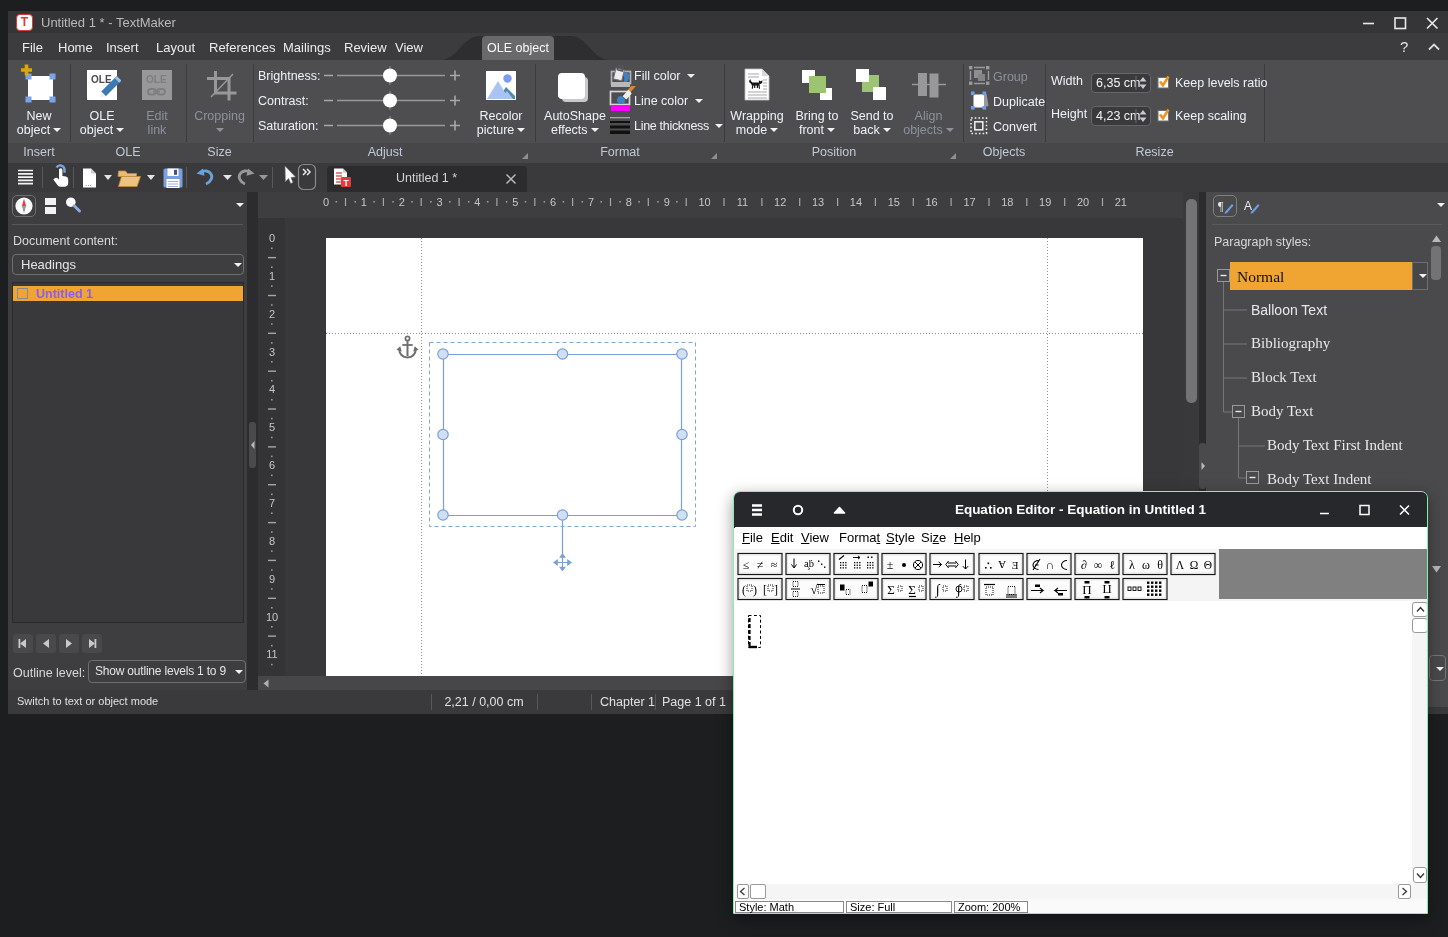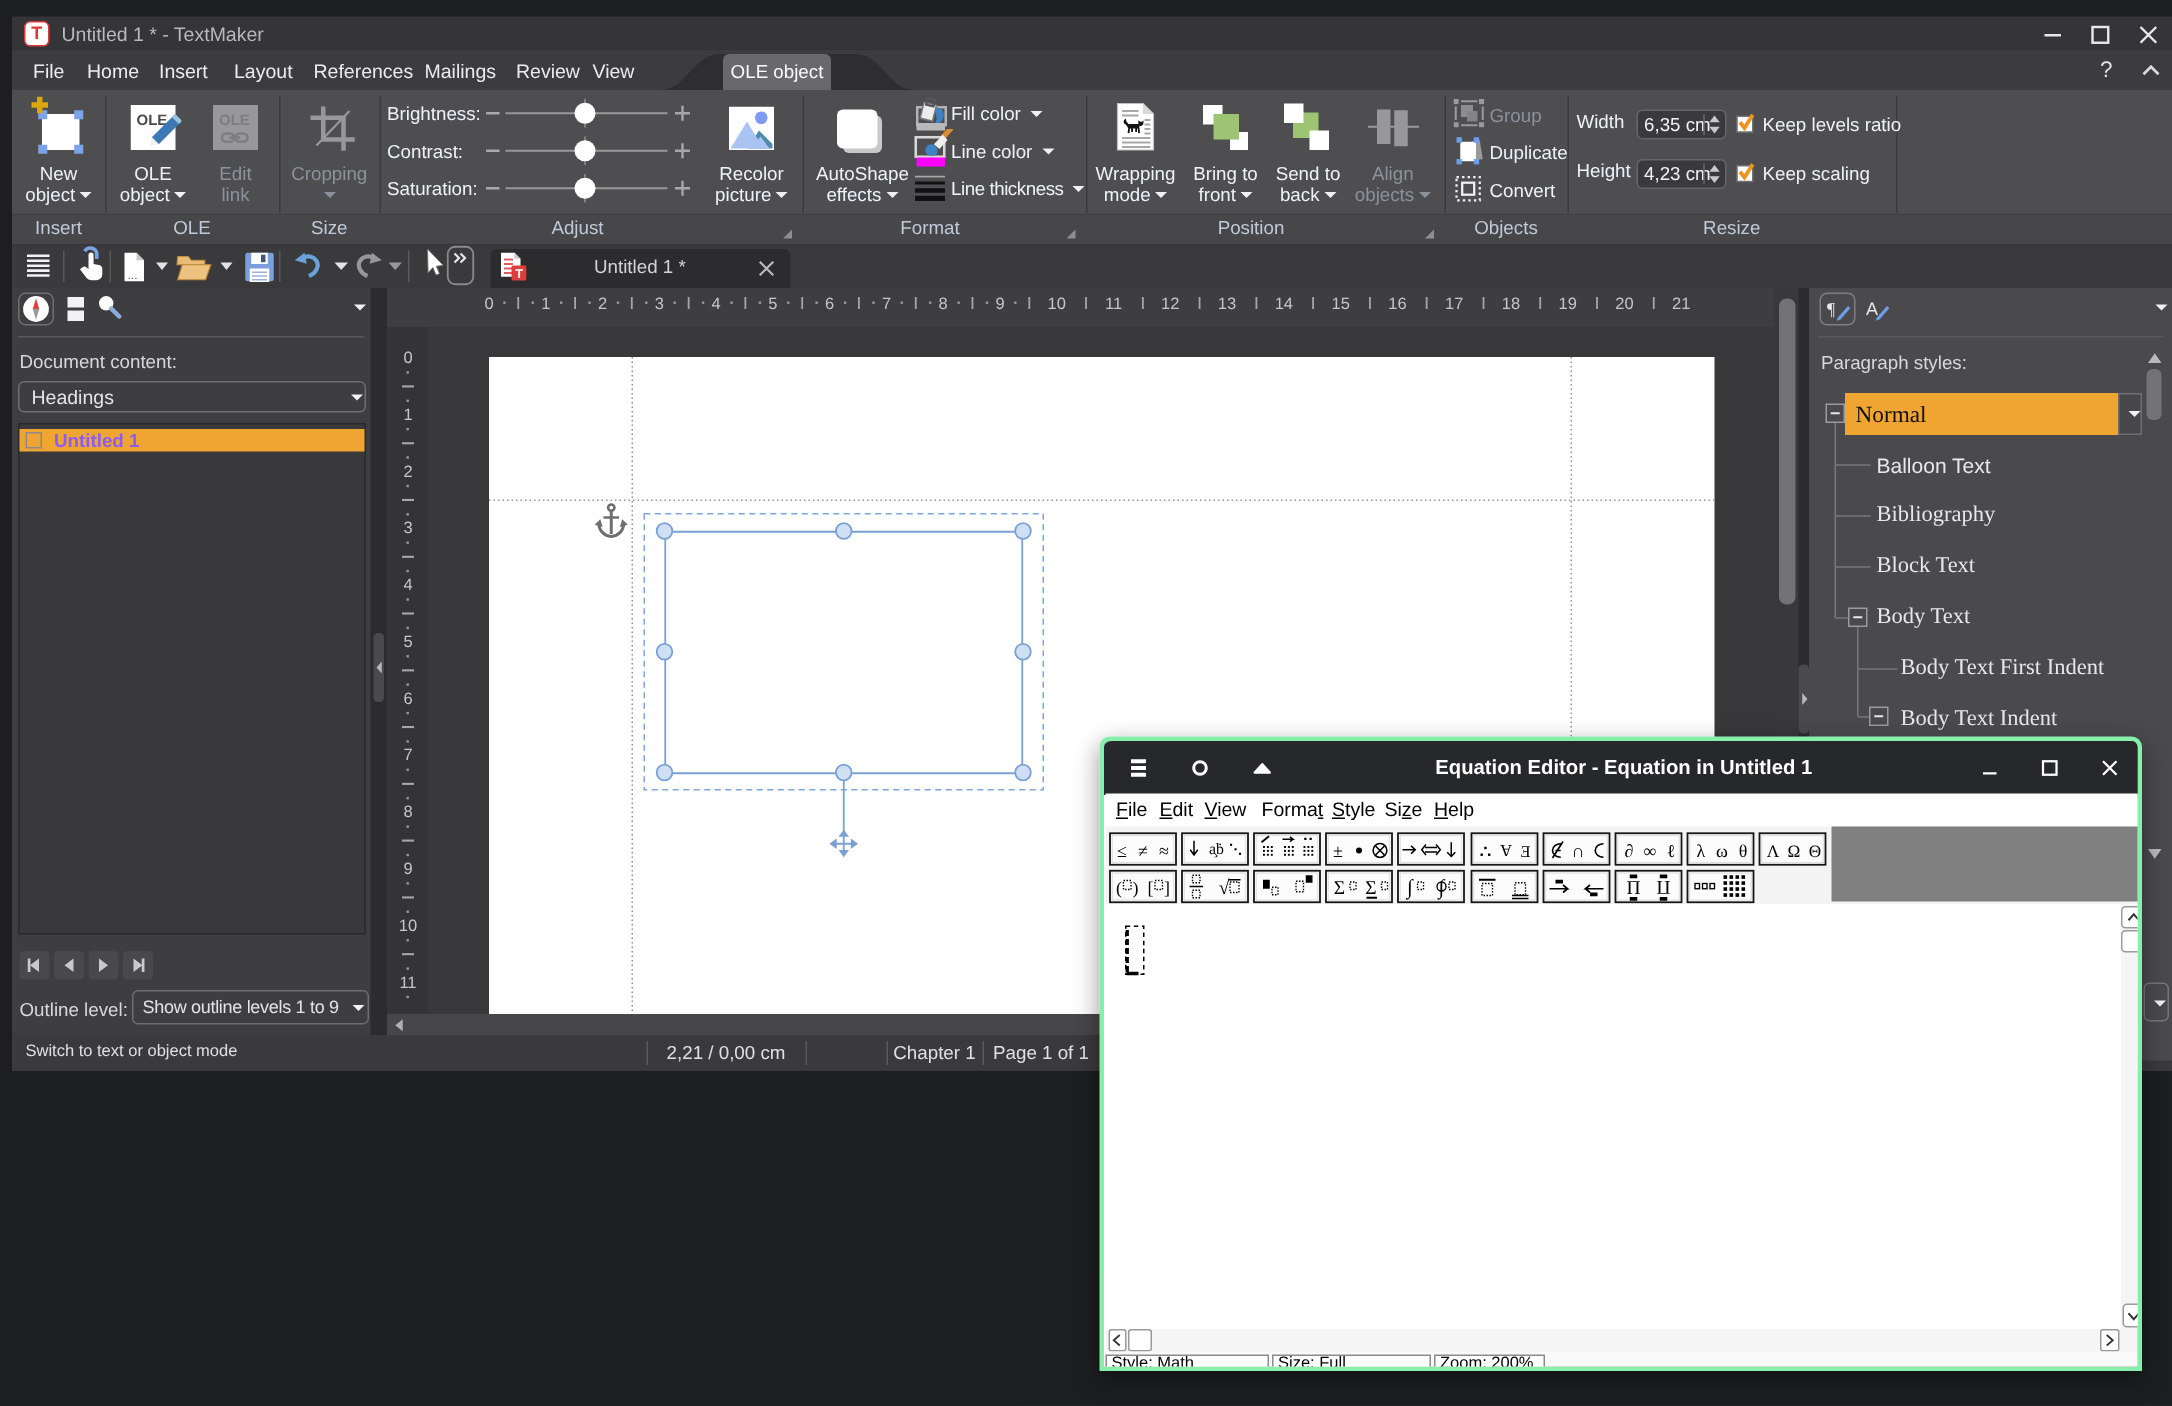--- a/index.html
+++ b/index.html
@@ -592,24 +592,24 @@
     </svg>
 <div class="abs" style="left:1429px;top:655px;width:17px;height:26px;border:1px solid #77777a;border-radius:4px"></div>
 <div class="da abs" style="left:1433px;top:667px"></div>
 
 <div class="abs" style="left:431px;top:694px;width:1px;height:16px;background:#58585a"></div>
 <div class="abs" style="left:537px;top:694px;width:1px;height:16px;background:#58585a"></div>
 <div class="abs" style="left:591px;top:694px;width:1px;height:16px;background:#58585a"></div>
 <div class="abs" style="left:655px;top:694px;width:1px;height:16px;background:#58585a"></div>
 <div class="abs" style="left:17px;top:695px;color:#e0e0e2;font-size:11px">Switch to text or object mode</div>
 <div class="abs" style="left:431px;top:695px;width:106px;text-align:center;color:#e0e0e2;font-size:12.5px">2,21 / 0,00 cm</div>
-<div class="abs" style="left:591px;top:695px;width:64px;text-align:center;color:#e0e0e2;font-size:12.5px">Chapter 1</div>
+<div class="abs" style="left:591px;top:695px;width:64px;text-align:right;color:#e0e0e2;font-size:12.5px">Chapter 1</div>
 <div class="abs" style="left:655px;top:695px;width:78px;text-align:center;color:#e0e0e2;font-size:12.5px">Page 1 of 1</div>
 
-<div class="abs" style="left:733px;top:491px;width:695px;height:423px;border:3px solid #86efac;border-radius:7px 7px 0 0;box-shadow:0 5px 16px rgba(0,0,0,0.4);overflow:hidden">
+<div class="abs" style="left:733px;top:491px;width:695px;height:423px;border:1px solid #86efac;border-radius:7px 7px 0 0;box-shadow:0 5px 16px rgba(0,0,0,0.4);overflow:hidden">
 <div class="abs" style="left:0;top:35px;width:693px;height:388px;background:#fff"></div>
 <div class="abs" style="left:-1px;top:-1px;width:695px;height:37px;background:#26282b;border-radius:7px 7px 0 0;border-top:1.4px solid #77777a"></div>
 <svg class="abs" style="left:14px;top:11px" width="120" height="14" viewBox="0 0 120 14">
  <g stroke="#fff" stroke-width="2.6">
           <path d="M4,2.5 h10 M4,7 h10 M4,11.5 h10"></path>
         </g>
  <circle cx="50" cy="7" r="4.2" fill="none" stroke="#fff" stroke-width="2"></circle>
  <path d="M86.5,10 l5,-5.5 l5,5.5 z" fill="#fff" stroke="#fff" stroke-width="1.6" stroke-linejoin="round"></path>
 </svg>
 <div class="abs" style="left:0;top:10px;width:693px;text-align:center;color:#fff;font-size:13.5px;font-weight:bold">Equation Editor - Equation in Untitled 1</div>

